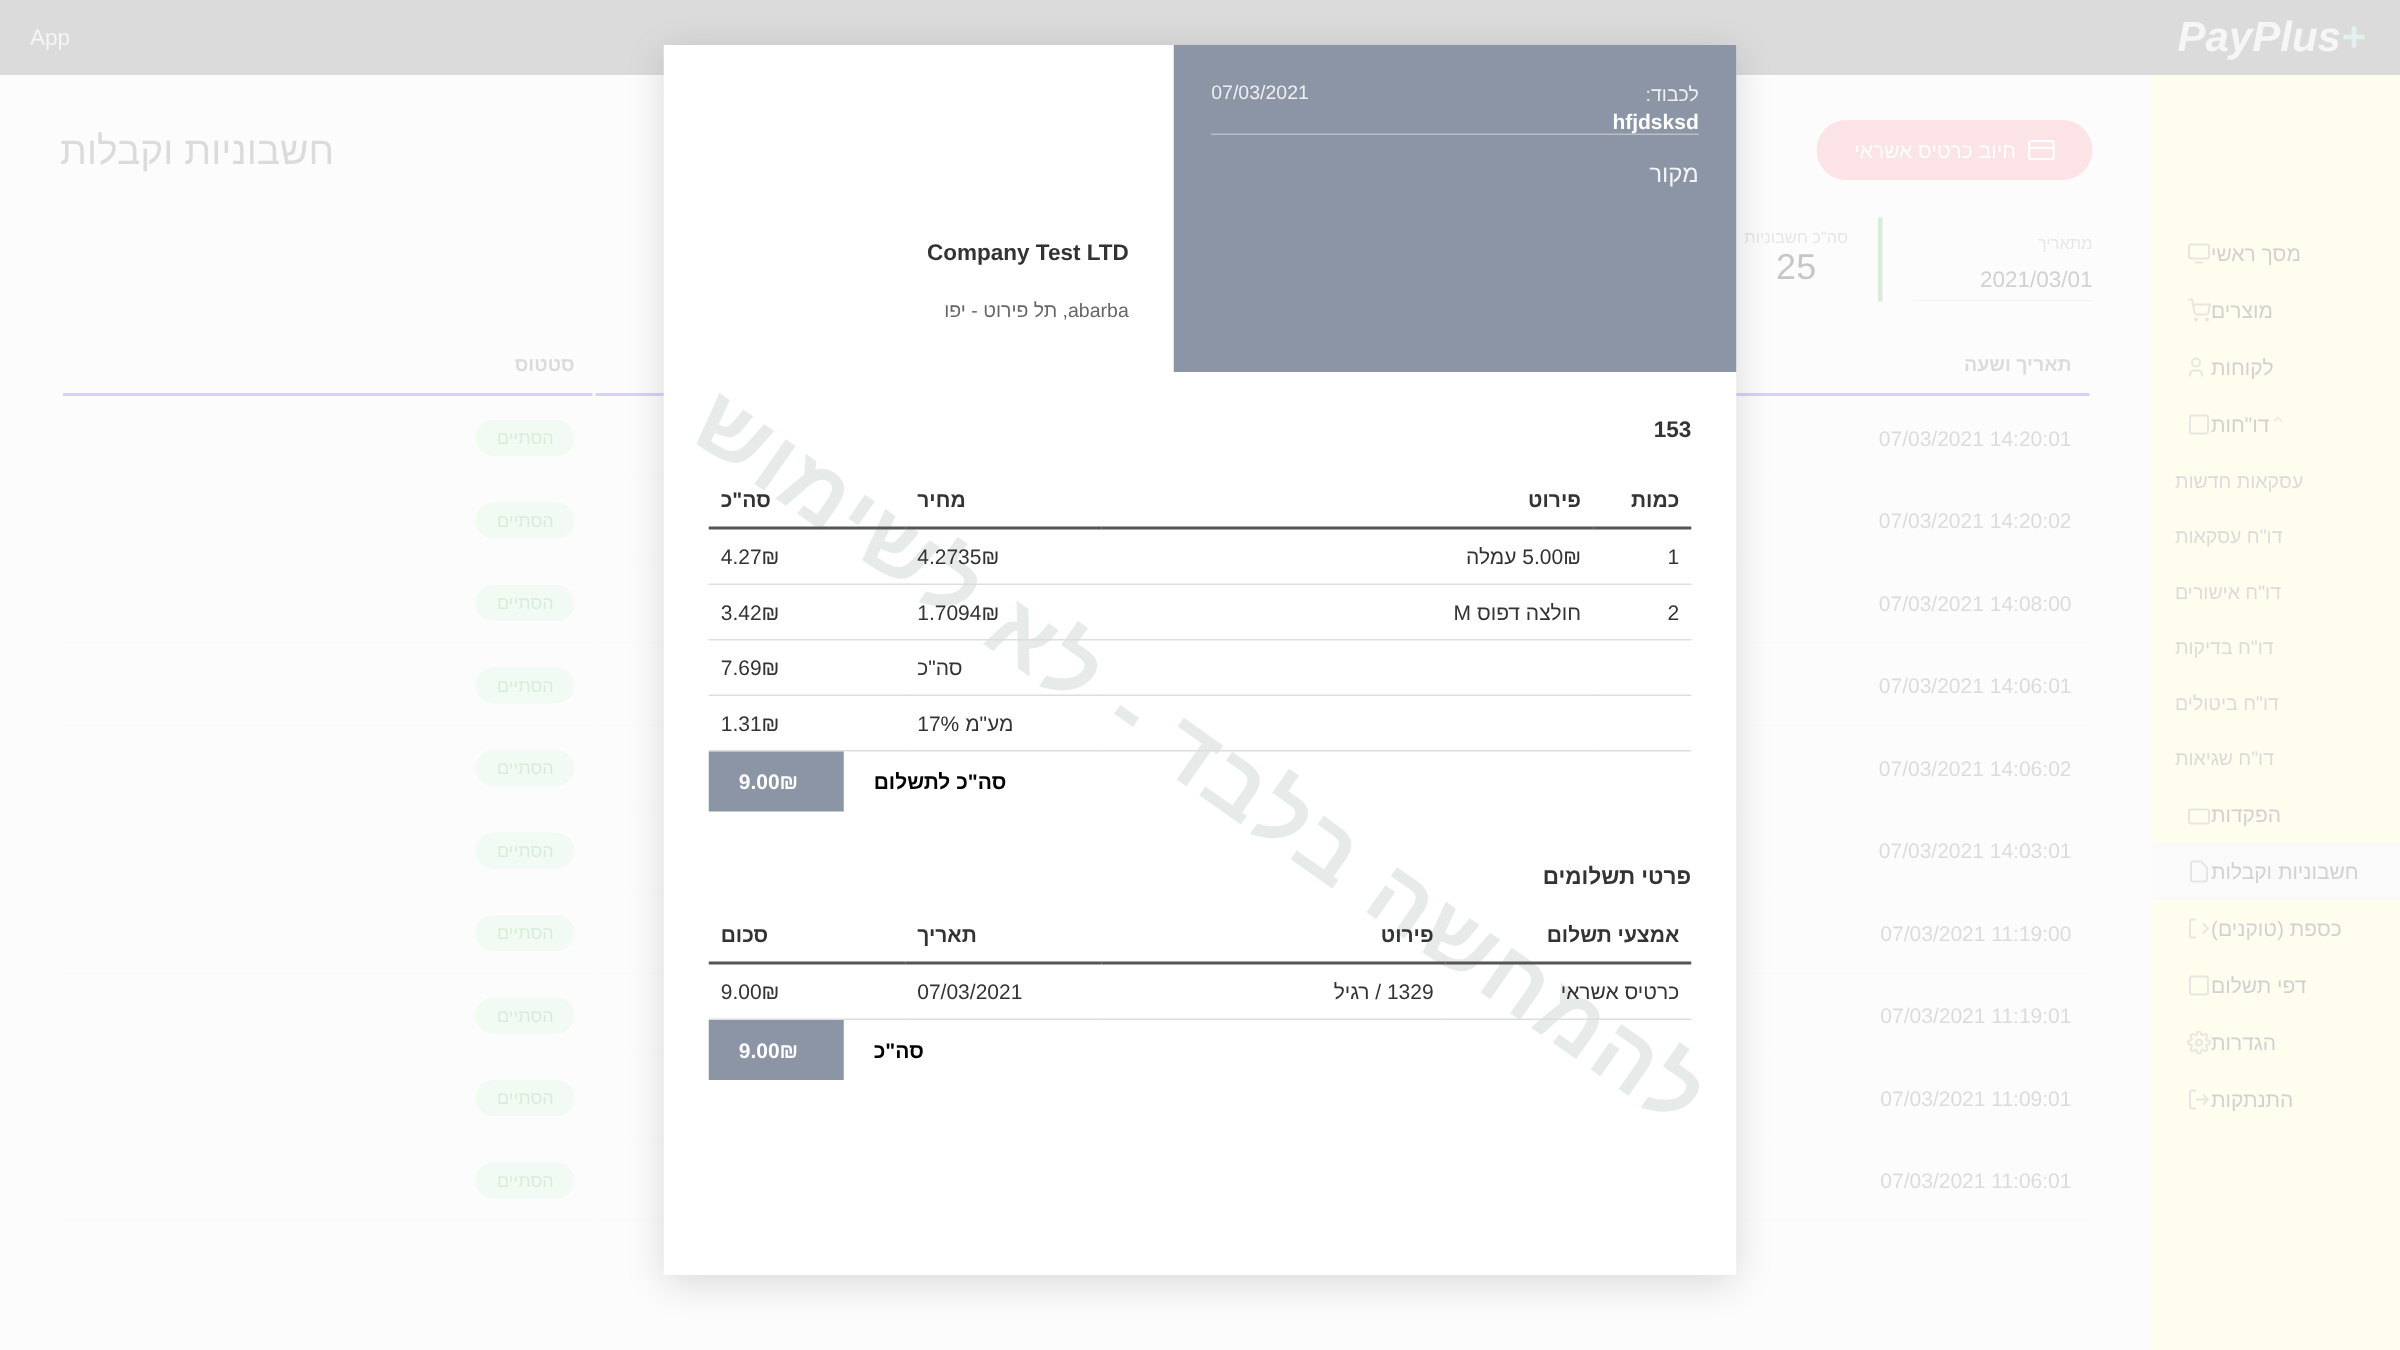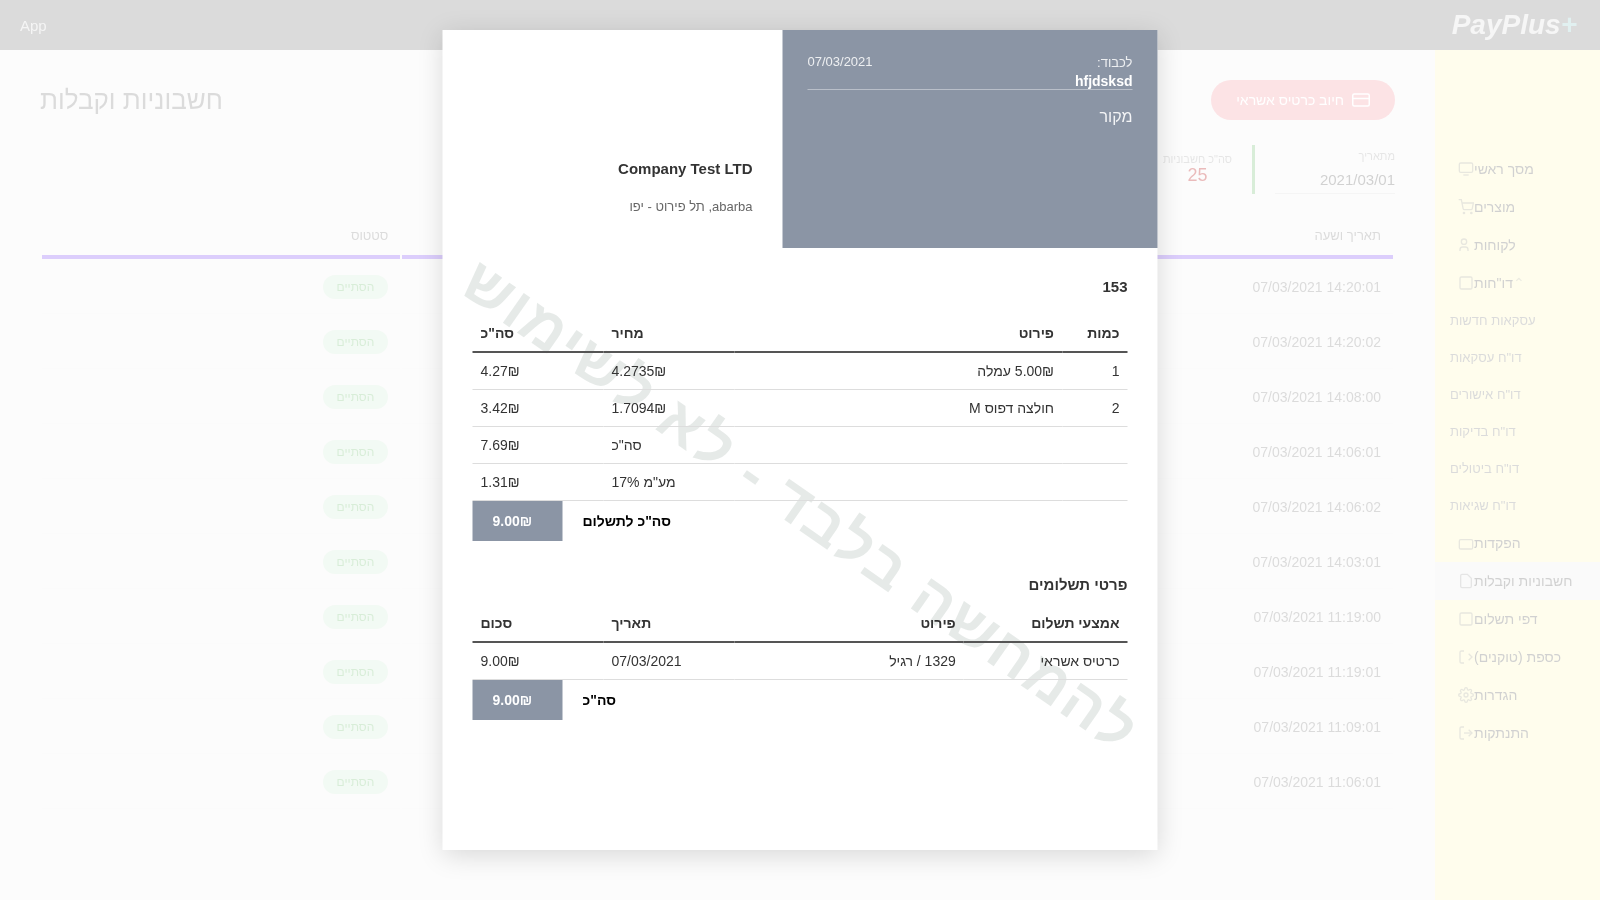--- a/index.html
+++ b/index.html
@@ -24,25 +24,25 @@
 .page-header { display: flex; justify-content: space-between; align-items: center; margin-bottom: 25px; }
 .page-title { font-size: 26px; color: #888; font-weight: normal; }
 .cta-btn { background: #f5a0a8; color: #fff; padding: 12px 25px; border-radius: 25px; font-size: 14px; display: flex; align-items: center; gap: 8px; }
 
 .filters { display: flex; gap: 20px; margin-bottom: 20px; align-items: flex-end; }
 .filter-group { display: flex; flex-direction: column; }
 .filter-label { font-size: 11px; color: #aaa; margin-bottom: 4px; }
 .filter-input { border: none; border-bottom: 1px solid #ddd; padding: 5px 0; font-size: 15px; color: #666; background: transparent; width: 120px; }
 .summary-box { border-right: 3px solid #7cc47c; padding: 8px 20px; text-align: center; }
 .summary-label { font-size: 11px; color: #aaa; }
-.summary-value { font-size: 18px; color: #b91c1c; }
+.summary-value { font-size: 24px; color: #404040; }
 
 
 .data-table { width: 100%; }
-.data-table th { text-align: right; padding: 12px; font-size: 13px; color: #888; font-weight: normal; border-bottom: 4px solid #8b5cf6; }
+.data-table th { text-align: right; padding: 12px; font-size: 13px; color: #888; font-weight: bold; border-bottom: 2px solid #8b5cf6; }
 .data-table td { padding: 14px 12px; font-size: 14px; color: #888; border-bottom: 1px solid #f0f0f0; text-align: right; }
 .status-badge { background: #d4edda; color: #7cc47c; padding: 5px 14px; border-radius: 14px; font-size: 12px; display: inline-block; }
 .amount-red { color: #e08080; }
 
 
 .overlay { position: absolute; inset: 0; background: rgba(255,255,255,0.7); z-index: 100; }
 
 
 .modal { position: absolute; top: 30px; left: 50%; transform: translateX(-50%); width: 715px; background: #fff; z-index: 200; box-shadow: 0 5px 25px rgba(0,0,0,0.15); padding-bottom: 100px; }
 .modal-header { display: flex; direction: ltr; }
@@ -139,30 +139,30 @@
         <rect x="2" y="7" width="20" height="14" rx="2"></rect>
       </svg>
     </div>
   <div class="sidebar-item active">
       <span>חשבוניות וקבלות</span>
       <svg class="sidebar-icon" viewBox="0 0 24 24" fill="none" stroke="currentColor" stroke-width="2">
         <path d="M14 2H6a2 2 0 00-2 2v16a2 2 0 002 2h12a2 2 0 002-2V8z"></path>
       </svg>
     </div>
   <div class="sidebar-item">
-      <span>דפי תשלום</span>
-      <svg class="sidebar-icon" viewBox="0 0 24 24" fill="none" stroke="currentColor" stroke-width="2">
-        <rect x="3" y="3" width="18" height="18" rx="2"></rect>
-      </svg>
-    </div>
-  <div class="sidebar-item">
       <span>כספת (טוקנים)</span>
       <svg class="sidebar-icon" viewBox="0 0 24 24" fill="none" stroke="currentColor" stroke-width="2">
         <path d="M9 21H5a2 2 0 01-2-2V5a2 2 0 012-2h4"></path>
         <polyline points="16 17 21 12 16 7"></polyline>
+      </svg>
+    </div>
+  <div class="sidebar-item">
+      <span>דפי תשלום</span>
+      <svg class="sidebar-icon" viewBox="0 0 24 24" fill="none" stroke="currentColor" stroke-width="2">
+        <rect x="3" y="3" width="18" height="18" rx="2"></rect>
       </svg>
     </div>
   <div class="sidebar-item">
       <span>הגדרות</span>
       <svg class="sidebar-icon" viewBox="0 0 24 24" fill="none" stroke="currentColor" stroke-width="2">
         <circle cx="12" cy="12" r="3"></circle>
         <path d="M19.4 15a1.65 1.65 0 00.33 1.82l.06.06a2 2 0 11-2.83 2.83l-.06-.06a1.65 1.65 0 00-1.82-.33 1.65 1.65 0 00-1 1.51V21a2 2 0 11-4 0v-.09A1.65 1.65 0 009 19.4a1.65 1.65 0 00-1.82.33l-.06.06a2 2 0 11-2.83-2.83l.06-.06a1.65 1.65 0 00.33-1.82 1.65 1.65 0 00-1.51-1H3a2 2 0 110-4h.09A1.65 1.65 0 004.6 9a1.65 1.65 0 00-.33-1.82l-.06-.06a2 2 0 112.83-2.83l.06.06a1.65 1.65 0 001.82.33H9a1.65 1.65 0 001-1.51V3a2 2 0 114 0v.09a1.65 1.65 0 001 1.51 1.65 1.65 0 001.82-.33l.06-.06a2 2 0 112.83 2.83l-.06.06a1.65 1.65 0 00-.33 1.82V9a1.65 1.65 0 001.51 1H21a2 2 0 110 4h-.09a1.65 1.65 0 00-1.51 1z"></path>
       </svg>
     </div>
   <div class="sidebar-item">

